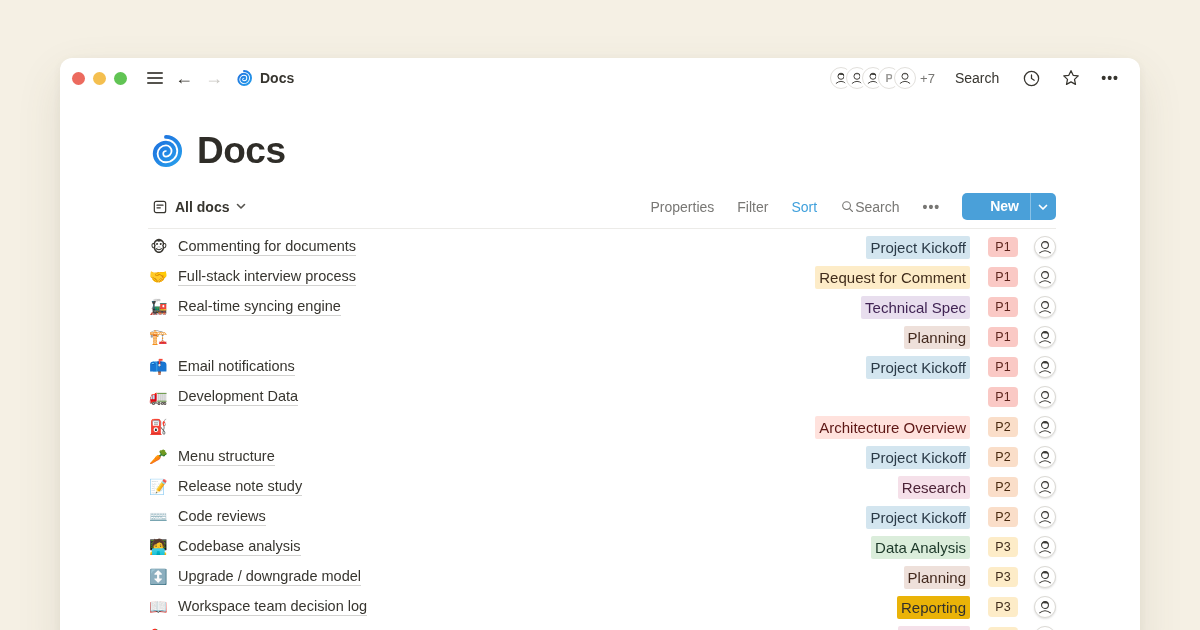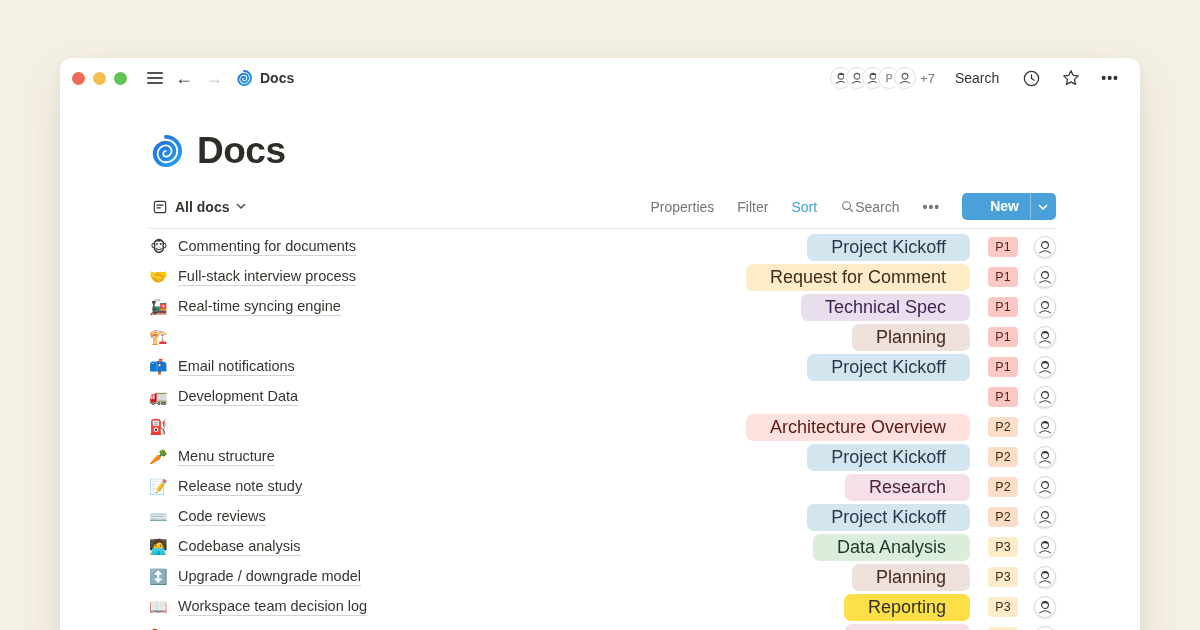--- a/index.html
+++ b/index.html
@@ -63,21 +63,21 @@
   .new-btn .chev { padding:5px 8px 4px 7px; display:flex; align-items:center; }
   .divider { height:1px; background:#ECEBE8; margin-top:8px; }
   
   .doc-list { margin-top:3px; }
   .doc-row { display:flex; align-items:center; height:30px; cursor:pointer; }
   .doc-emoji { width:22px; font-size:15px; line-height:1; text-align:center; margin-right:8px;
                font-family:"DejaVu Sans",sans-serif; }
   .doc-title { font-size:14.5px; font-weight:500; color:#37352F;
                border-bottom:1.5px solid rgba(55,53,47,0.22); padding-bottom:1px; }
   .row-right { margin-left:auto; display:flex; align-items:center; }
-  .tag { font-size:18px; padding:3px 24px; border-radius:7px; margin-right:18px; white-space:nowrap; }
+  .tag { font-size:15px; padding:3px 4px; border-radius:2px; margin-right:18px; white-space:nowrap; }
   .pbadge { font-size:12.5px; font-weight:500; padding:3px 0; width:30px; text-align:center;
             border-radius:4px; margin-right:16px; }
   .row-avatar { width:22px; height:22px; border-radius:50%; background:#FFF;
                 border:1px solid #DBD9D4; box-shadow:0 1px 2px rgba(0,0,0,0.12);
                 display:flex; align-items:center; justify-content:center; overflow:hidden; }
   svg { display:block; }
 </style>
 </head>
 <body>
 
@@ -408,21 +408,21 @@
     <path d="M4 18.6 Q11 12.6 18 18.6" stroke="#3B3935" stroke-width="1.3"></path>
   </svg>
             </span>
     </span>
   </div>
 
   <div class="doc-row">
     <span class="doc-emoji">📖</span>
     <span class="doc-title">Workspace team decision log</span>
     <span class="row-right">
-      <span class="tag" style="background: #fde047; color: rgb(50, 48, 44); margin-left: 6px;">Reporting</span>
+      <span class="tag" style="background: #eab308; color: rgb(50, 48, 44); margin-left: 6px;">Reporting</span>
       <span class="pbadge" style="background: rgb(253, 236, 200); color: rgb(64, 44, 27);">P3</span>
       <span class="row-avatar">
               <svg viewBox="0 0 22 22" fill="none" width="18" height="18">
     <circle cx="11" cy="8.6" r="4.2" stroke="#3B3935" stroke-width="1.3"></circle>
     <path d="M11 4.4 a4.2 4.2 0 0 1 4.2 4.2 l-1.4 -1.8 -5.6 -0.4 -1.4 2.2 a4.2 4.2 0 0 1 4.2 -4.2 Z" class="hair" fill="#3B3935"></path>
     <path d="M4 18.6 Q11 12.6 18 18.6" stroke="#3B3935" stroke-width="1.3"></path>
   </svg>
             </span>
     </span>
   </div>

